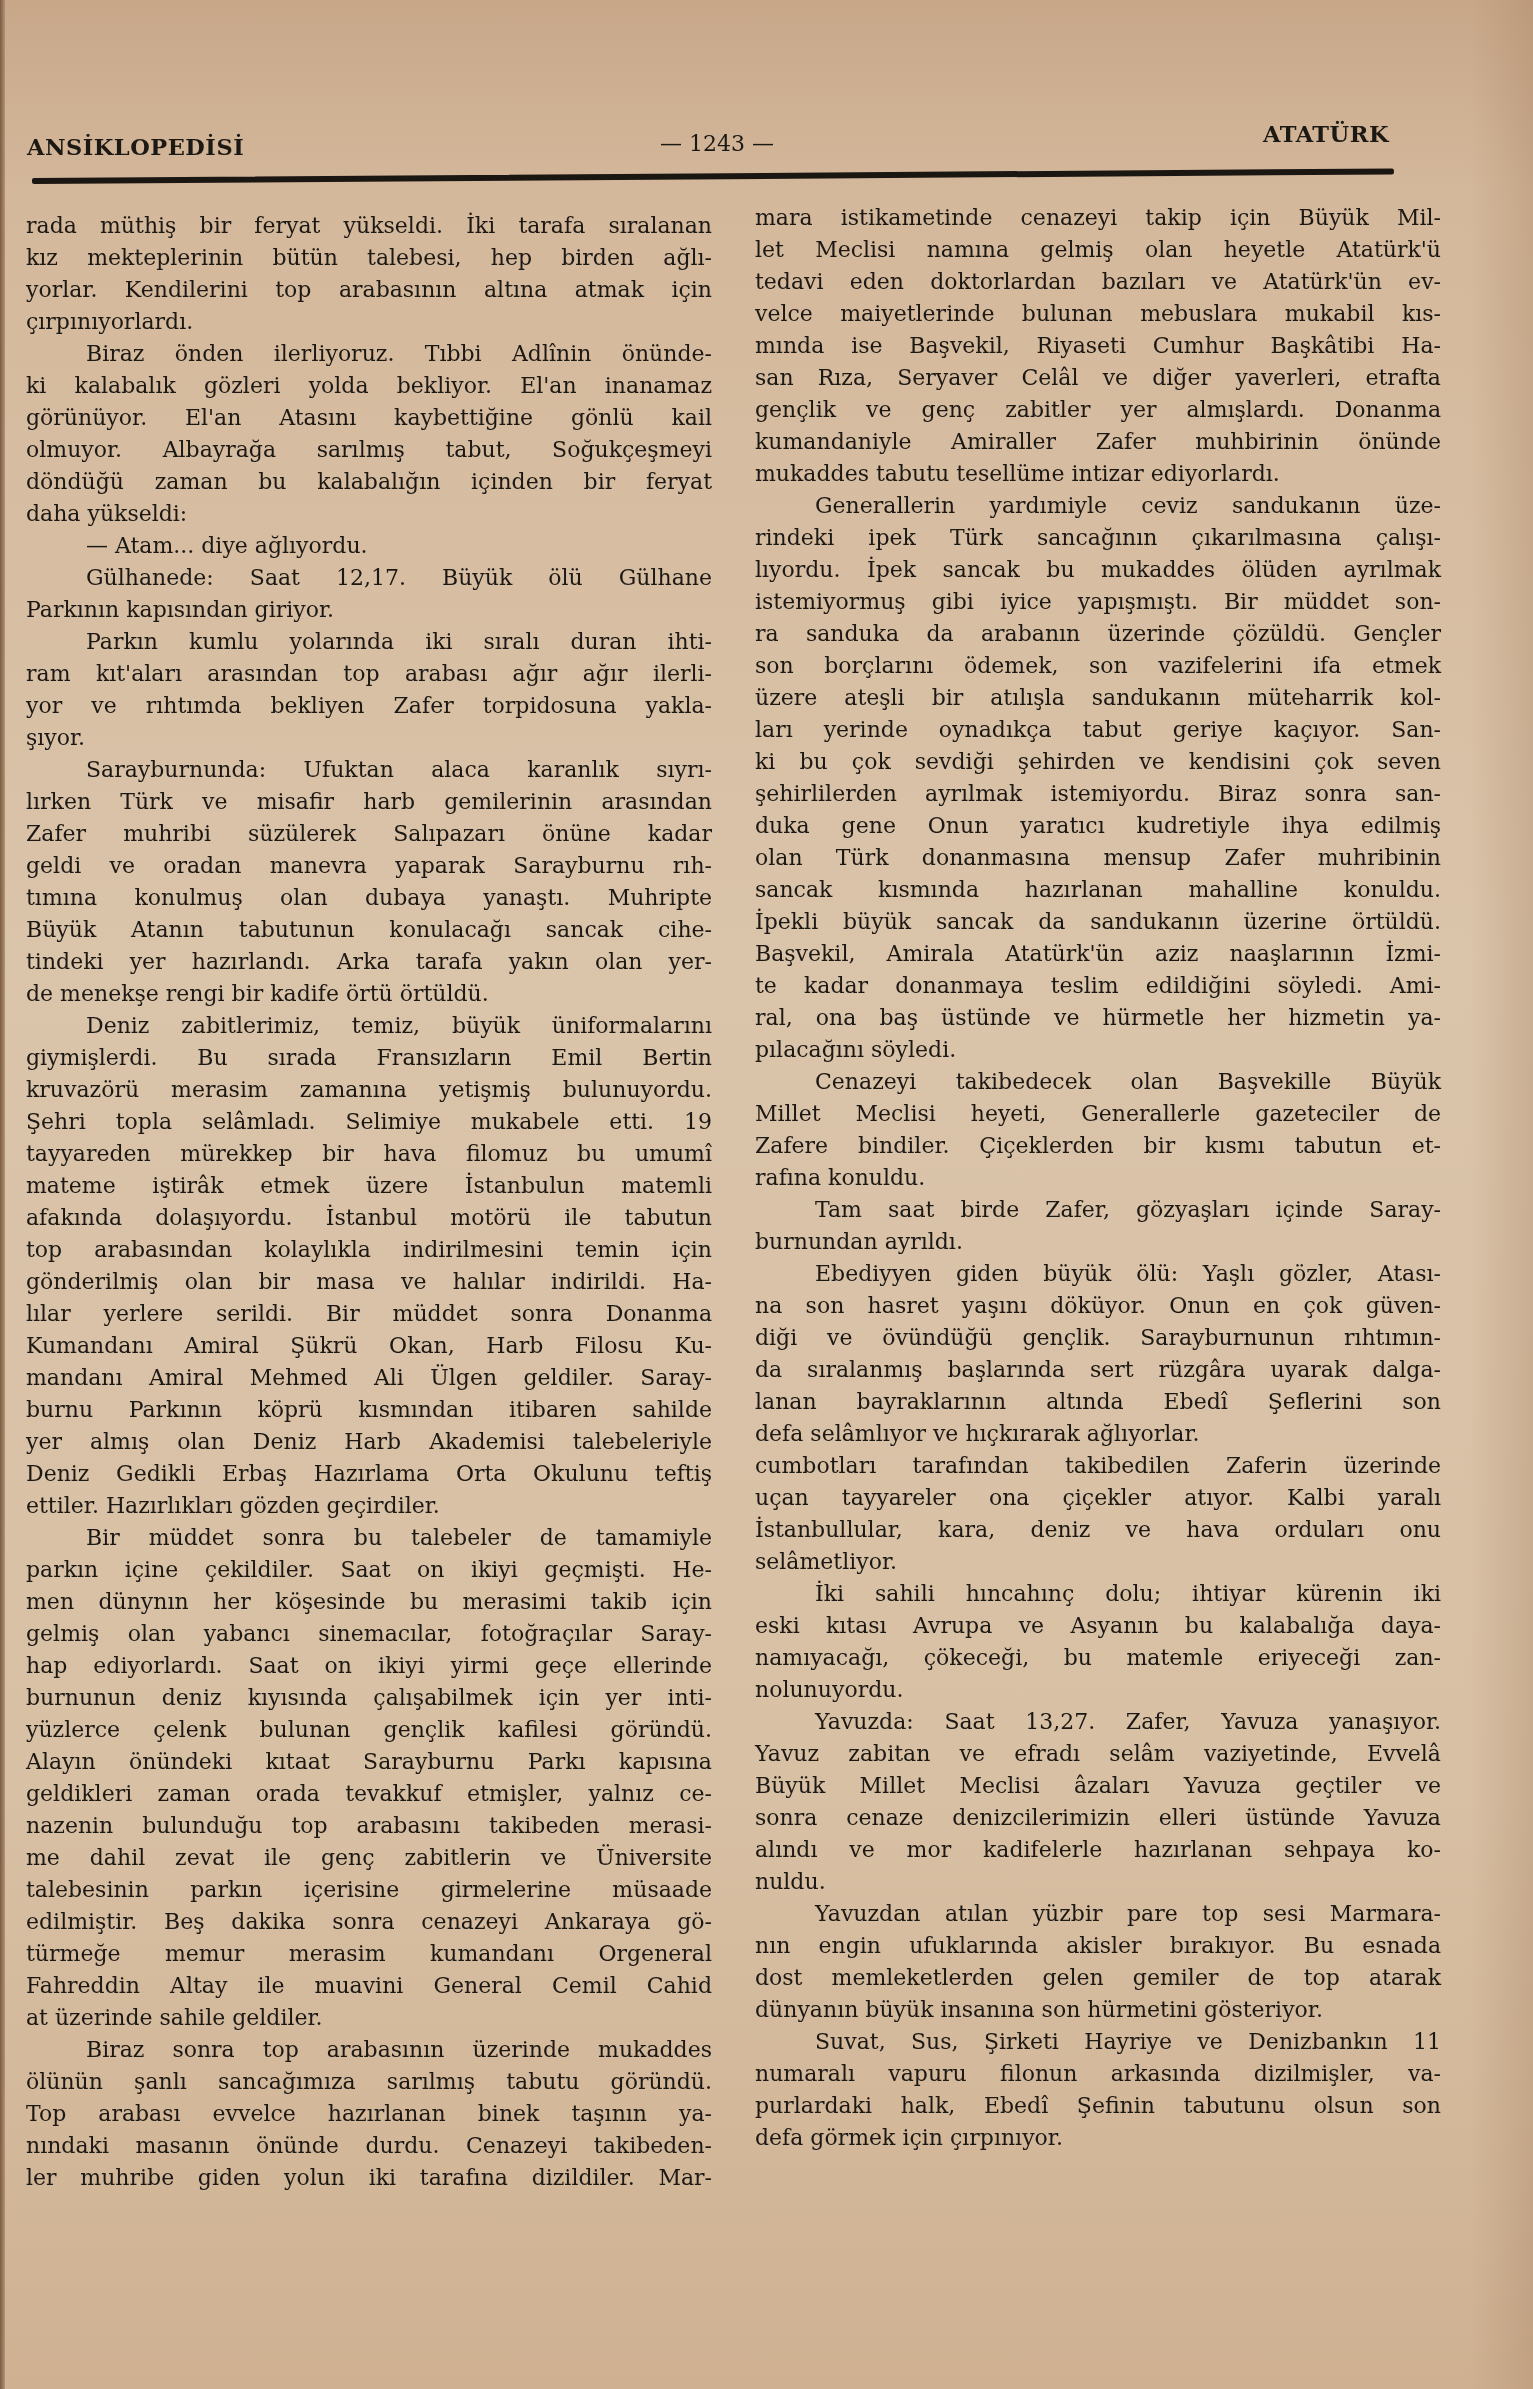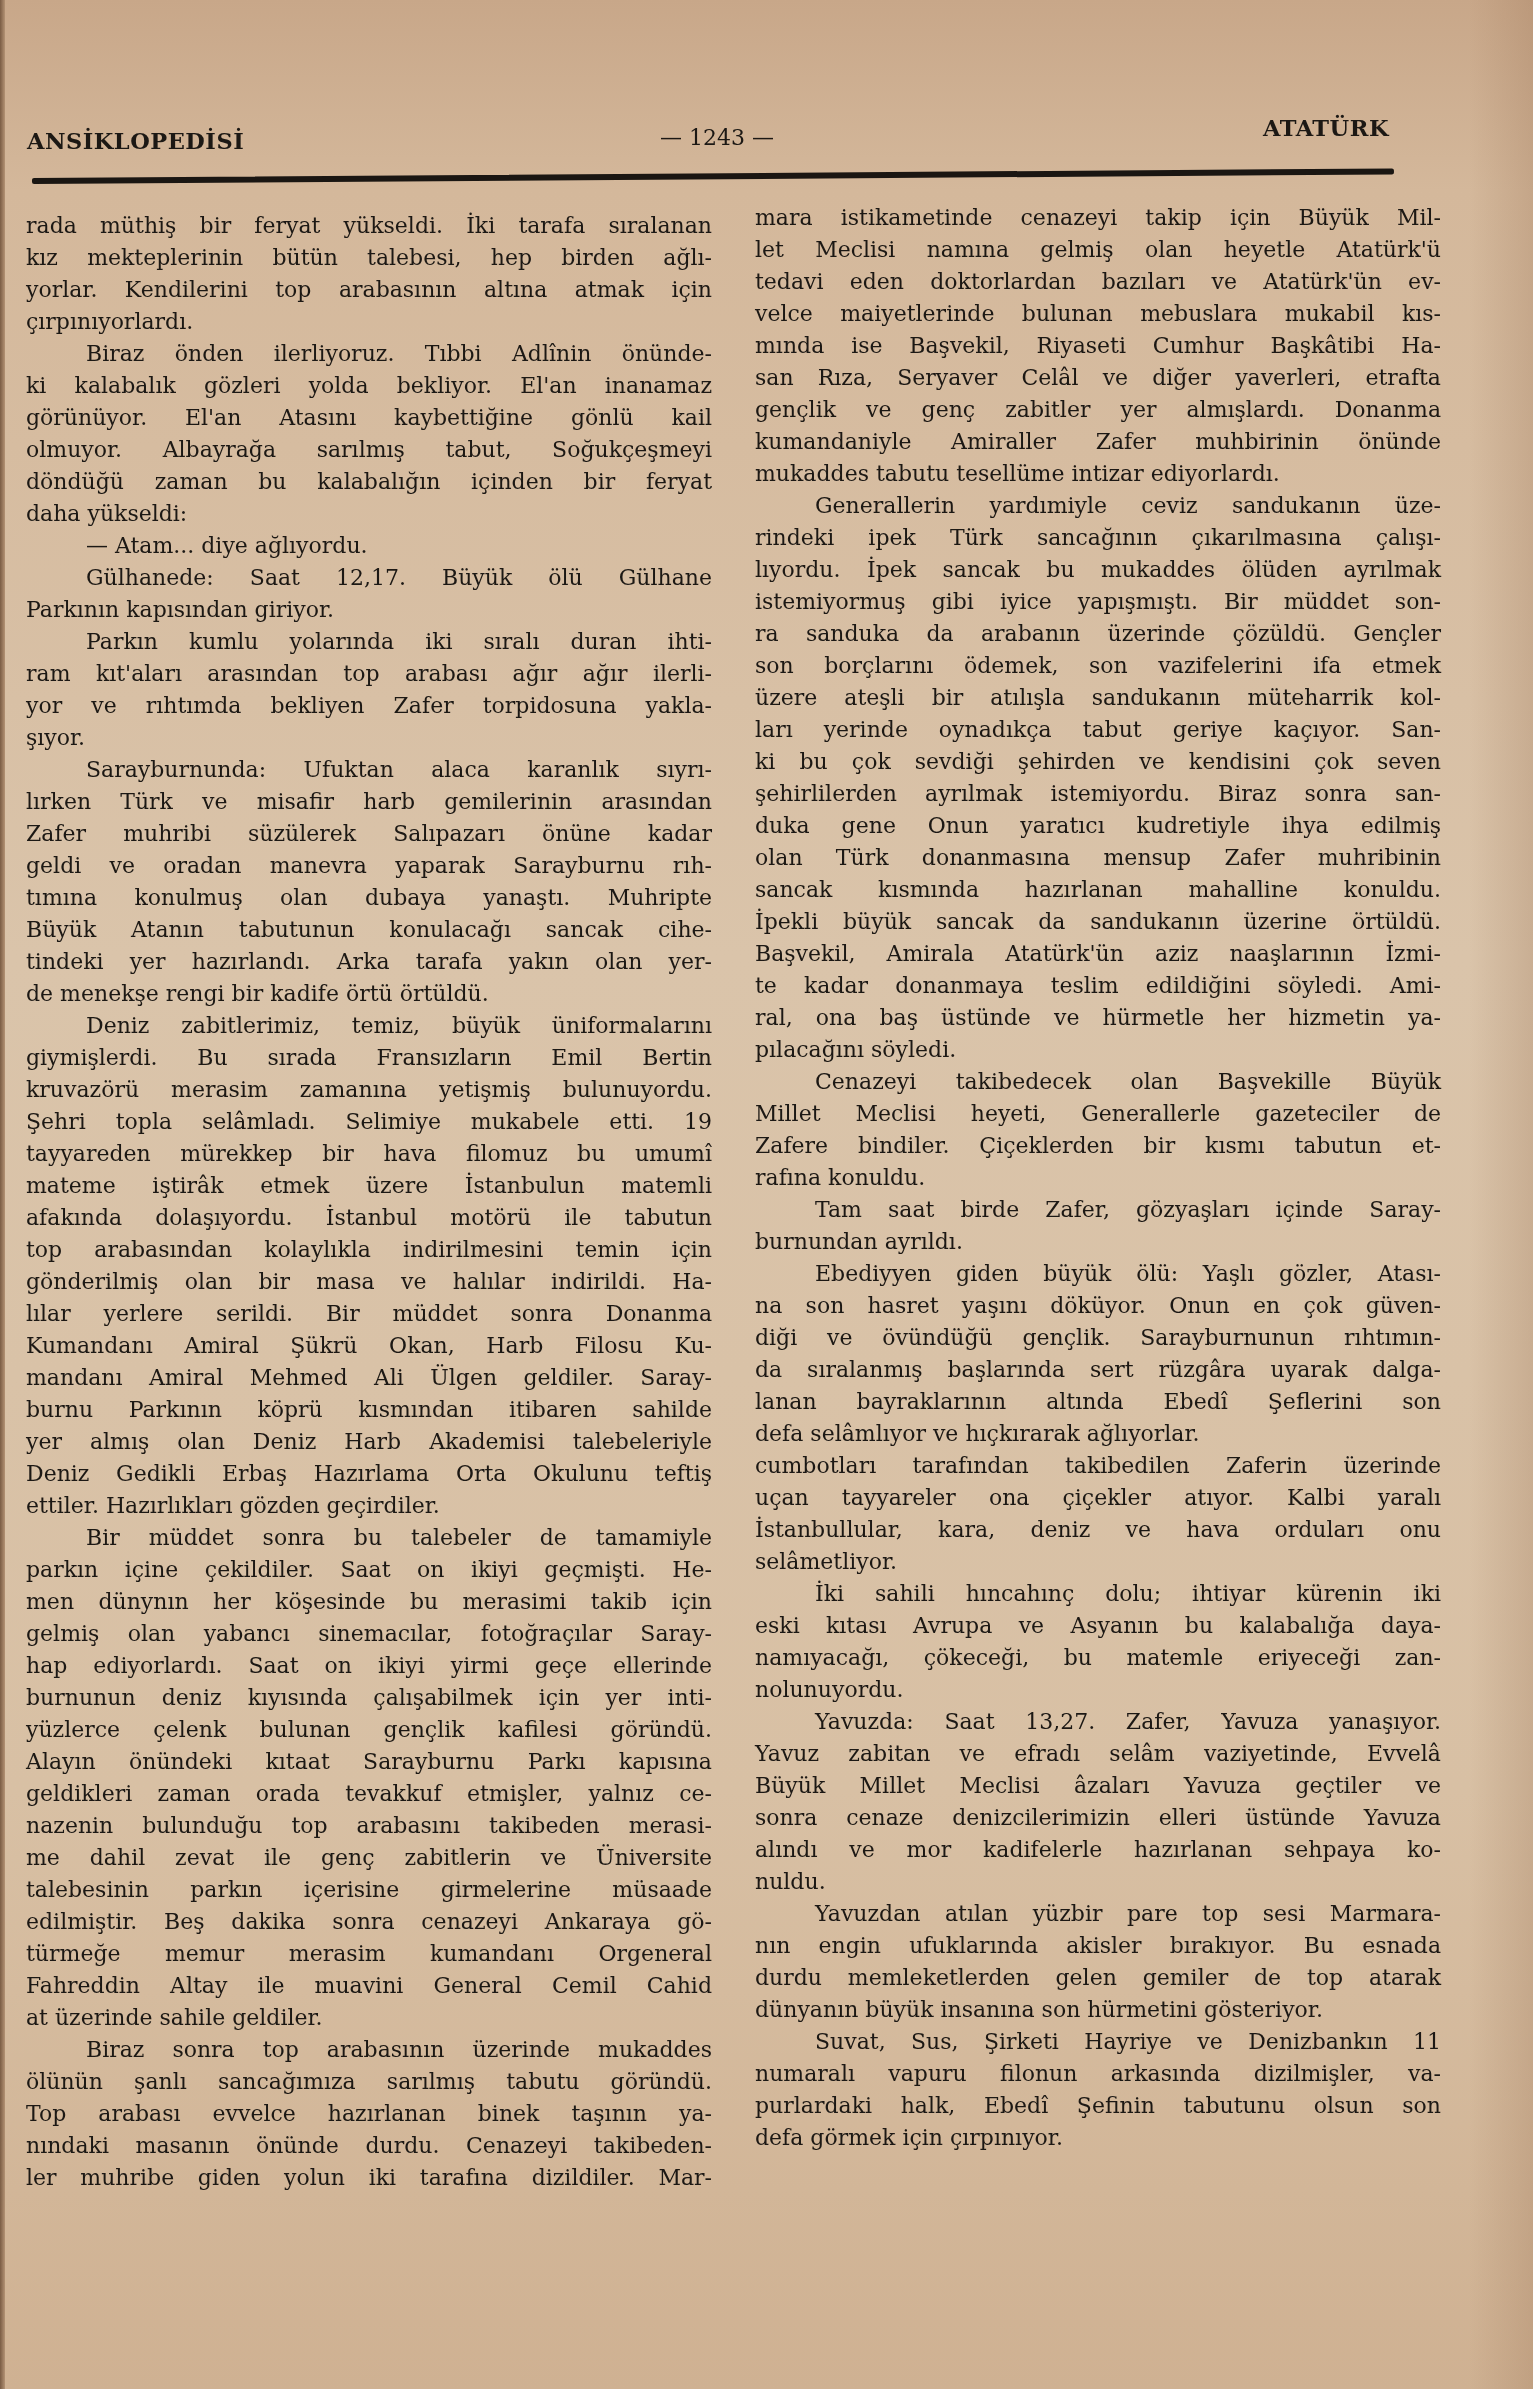--- a/index.html
+++ b/index.html
@@ -12,21 +12,21 @@
   }
   .left-edge {
     position: absolute; left: 0; top: 0; width: 5.4px; height: 100%;
     background: linear-gradient(90deg, #7a5c44, #b39274);
   }
   .right-shade {
     position: absolute; right: 0; top: 0; width: 64px; height: 100%;
     background: linear-gradient(90deg, rgba(0,0,0,0), rgba(150,110,80,0.25));
   }
   .header {
-    position: absolute; left: 27px; top: 115px; width: 1362px; height: 48px;
+    position: absolute; left: 27px; top: 121px; width: 1362px; height: 48px;
   }
   .hdr-left {
     position: absolute; left: 0; top: 13.4px;
     font-weight: bold; font-size: 22.5px; letter-spacing: 0.5px;
   }
   .hdr-center {
     position: absolute; left: 633px; top: 9.7px;
     font-size: 22px;
   }
   .hdr-right {
@@ -212,21 +212,21 @@
       <span class="line ind"><b>Yavuzda:</b><span> Saat 13,27. Zafer, Yavuza yanaşıyor.</span></span>
       <span class="line"><span>Yavuz zabitan ve efradı selâm vaziyetinde, Evvelâ</span></span>
       <span class="line"><span>Büyük Millet Meclisi âzaları Yavuza geçtiler ve</span></span>
       <span class="line"><span>sonra cenaze denizcilerimizin elleri üstünde Yavuza</span></span>
       <span class="line"><span>alındı ve mor kadifelerle hazırlanan sehpaya ko-</span></span>
       <span class="line last"><span>nuldu.</span></span>
     </div>
     <div class="gap">
       <span class="line ind"><span>Yavuzdan atılan yüzbir pare top sesi Marmara-</span></span>
       <span class="line"><span>nın engin ufuklarında akisler bırakıyor. Bu esnada</span></span>
-      <span class="line"><span>durdu memleketlerden gelen gemiler de top atarak</span></span>
+      <span class="line"><span>dost memleketlerden gelen gemiler de top atarak</span></span>
       <span class="line last"><span>dünyanın büyük insanına son hürmetini gösteriyor.</span></span>
     </div>
     <div class="gap">
       <span class="line ind"><span>Suvat, Sus, Şirketi Hayriye ve Denizbankın 11</span></span>
       <span class="line"><span>numaralı vapuru filonun arkasında dizilmişler, va-</span></span>
       <span class="line"><span>purlardaki halk, Ebedî Şefinin tabutunu olsun son</span></span>
       <span class="line last"><span>defa görmek için çırpınıyor.</span></span>
     </div>
   </div>
 

